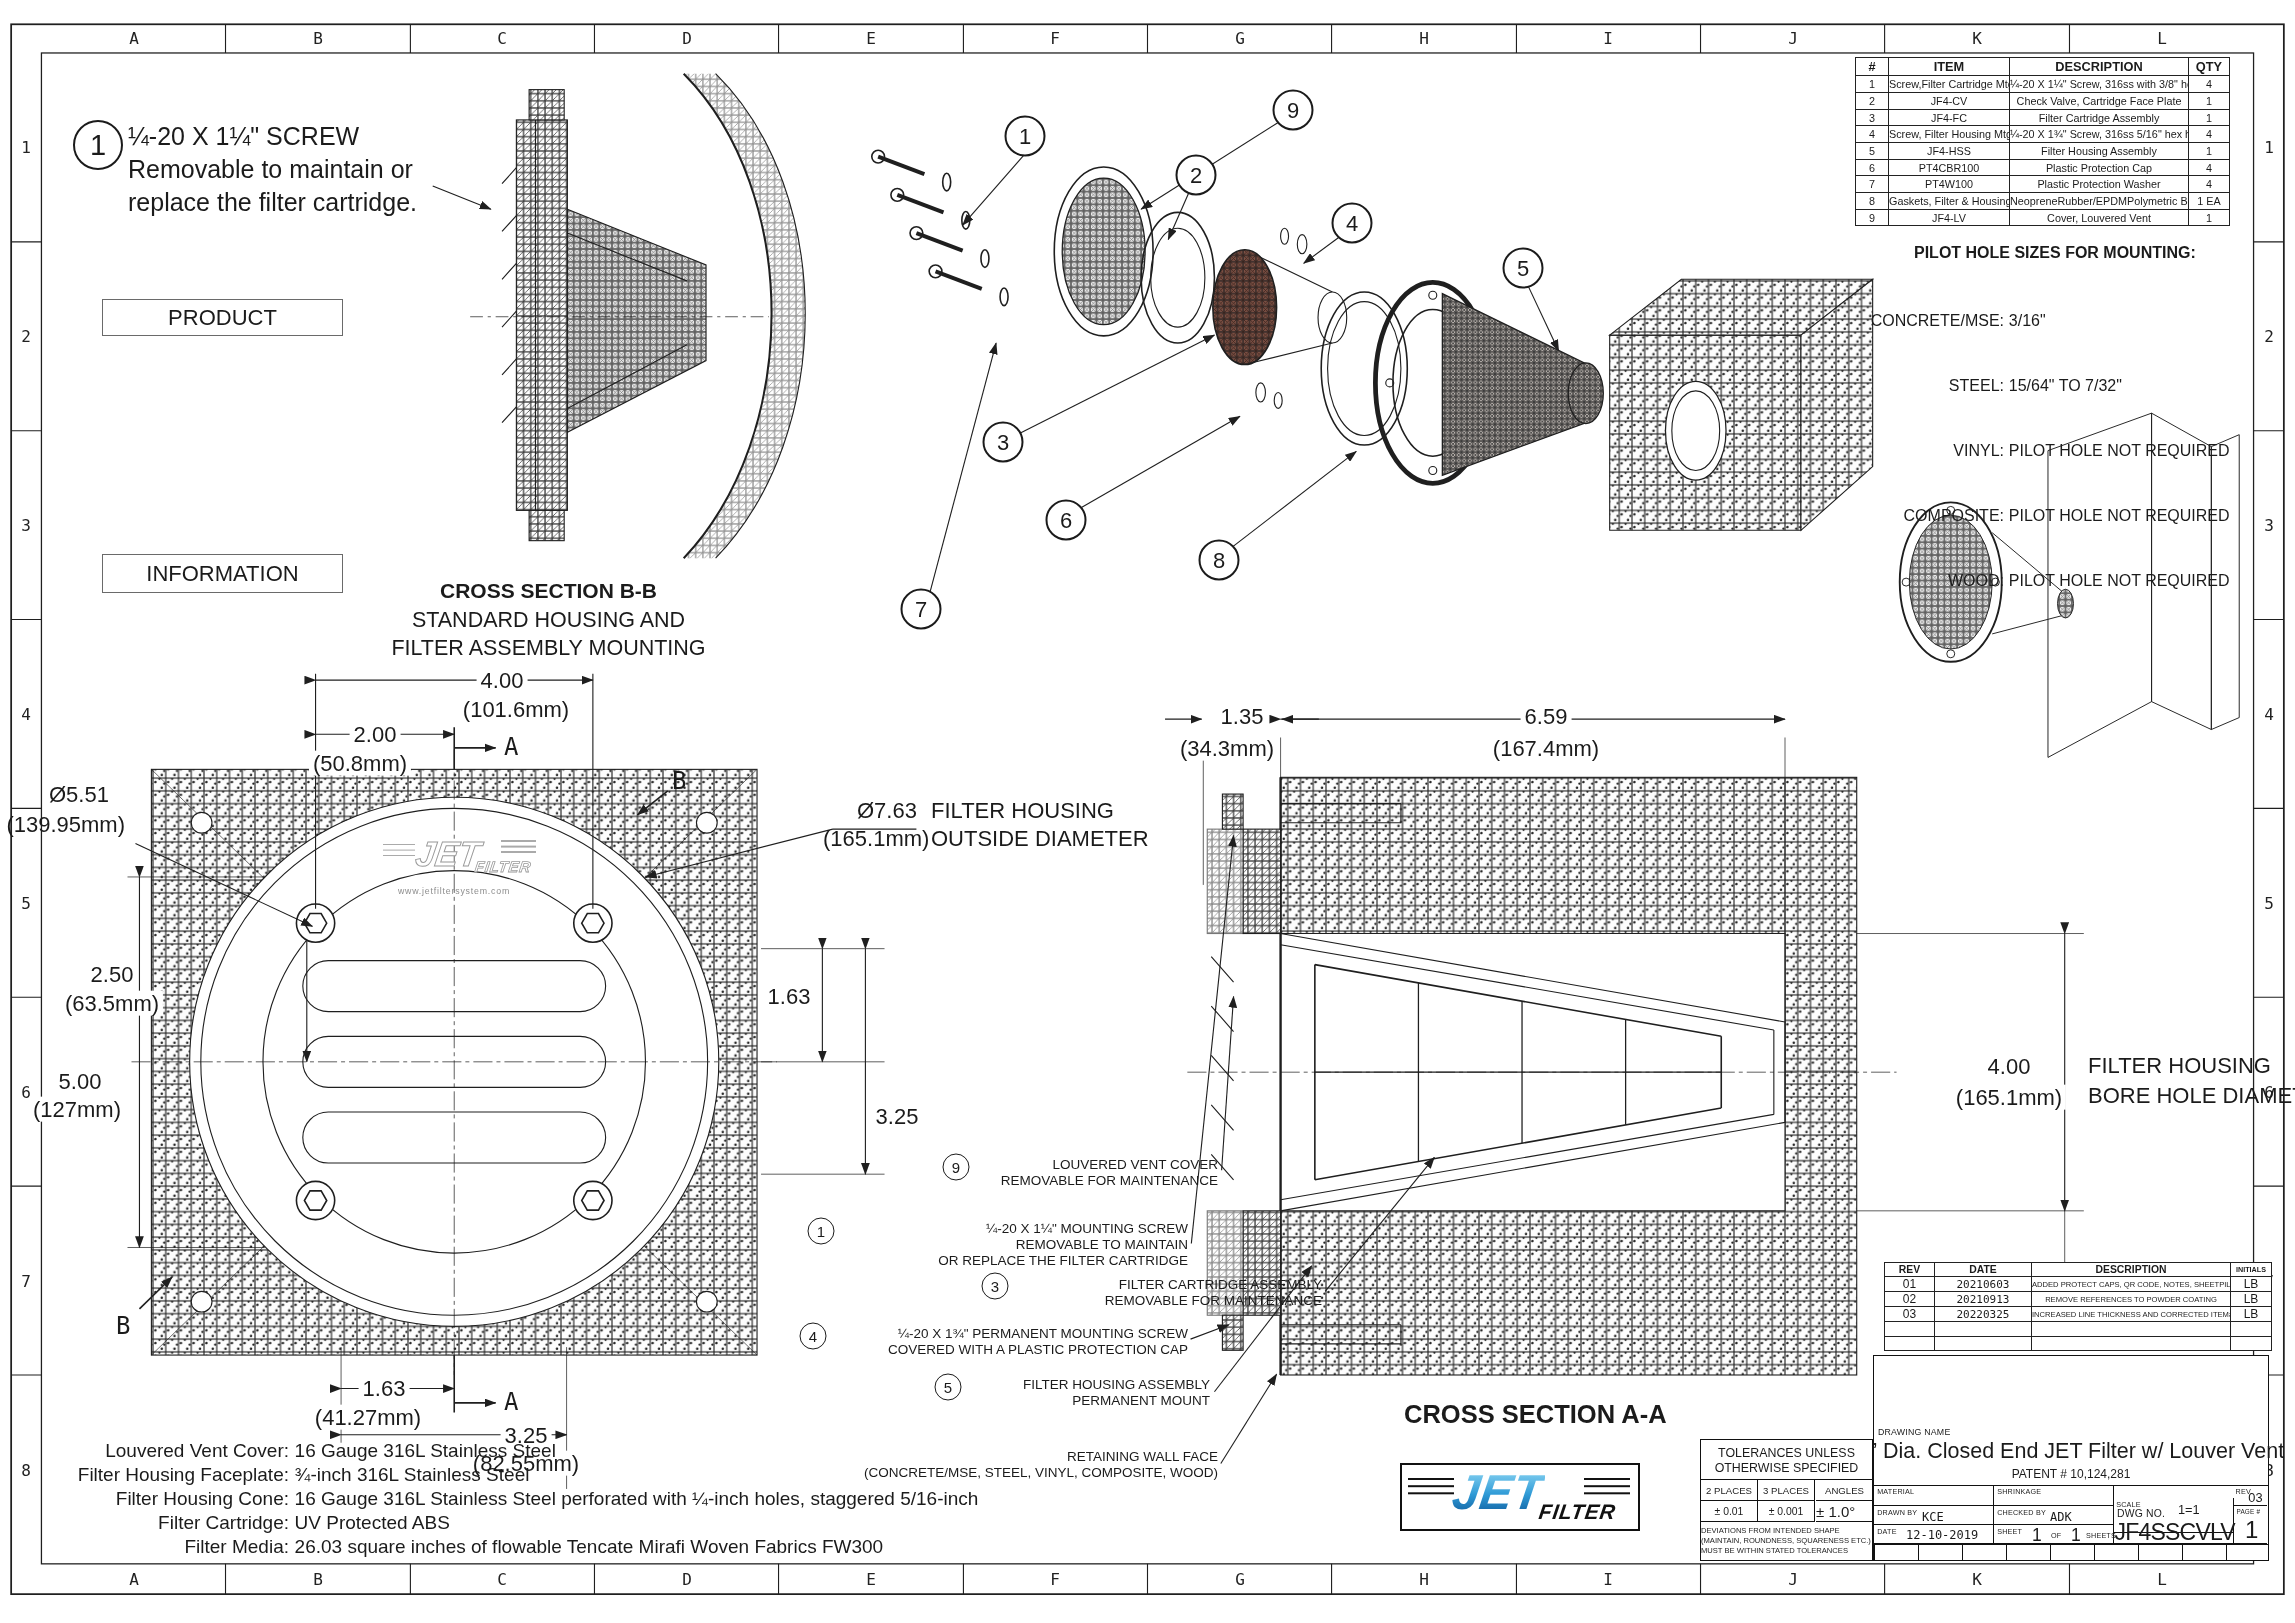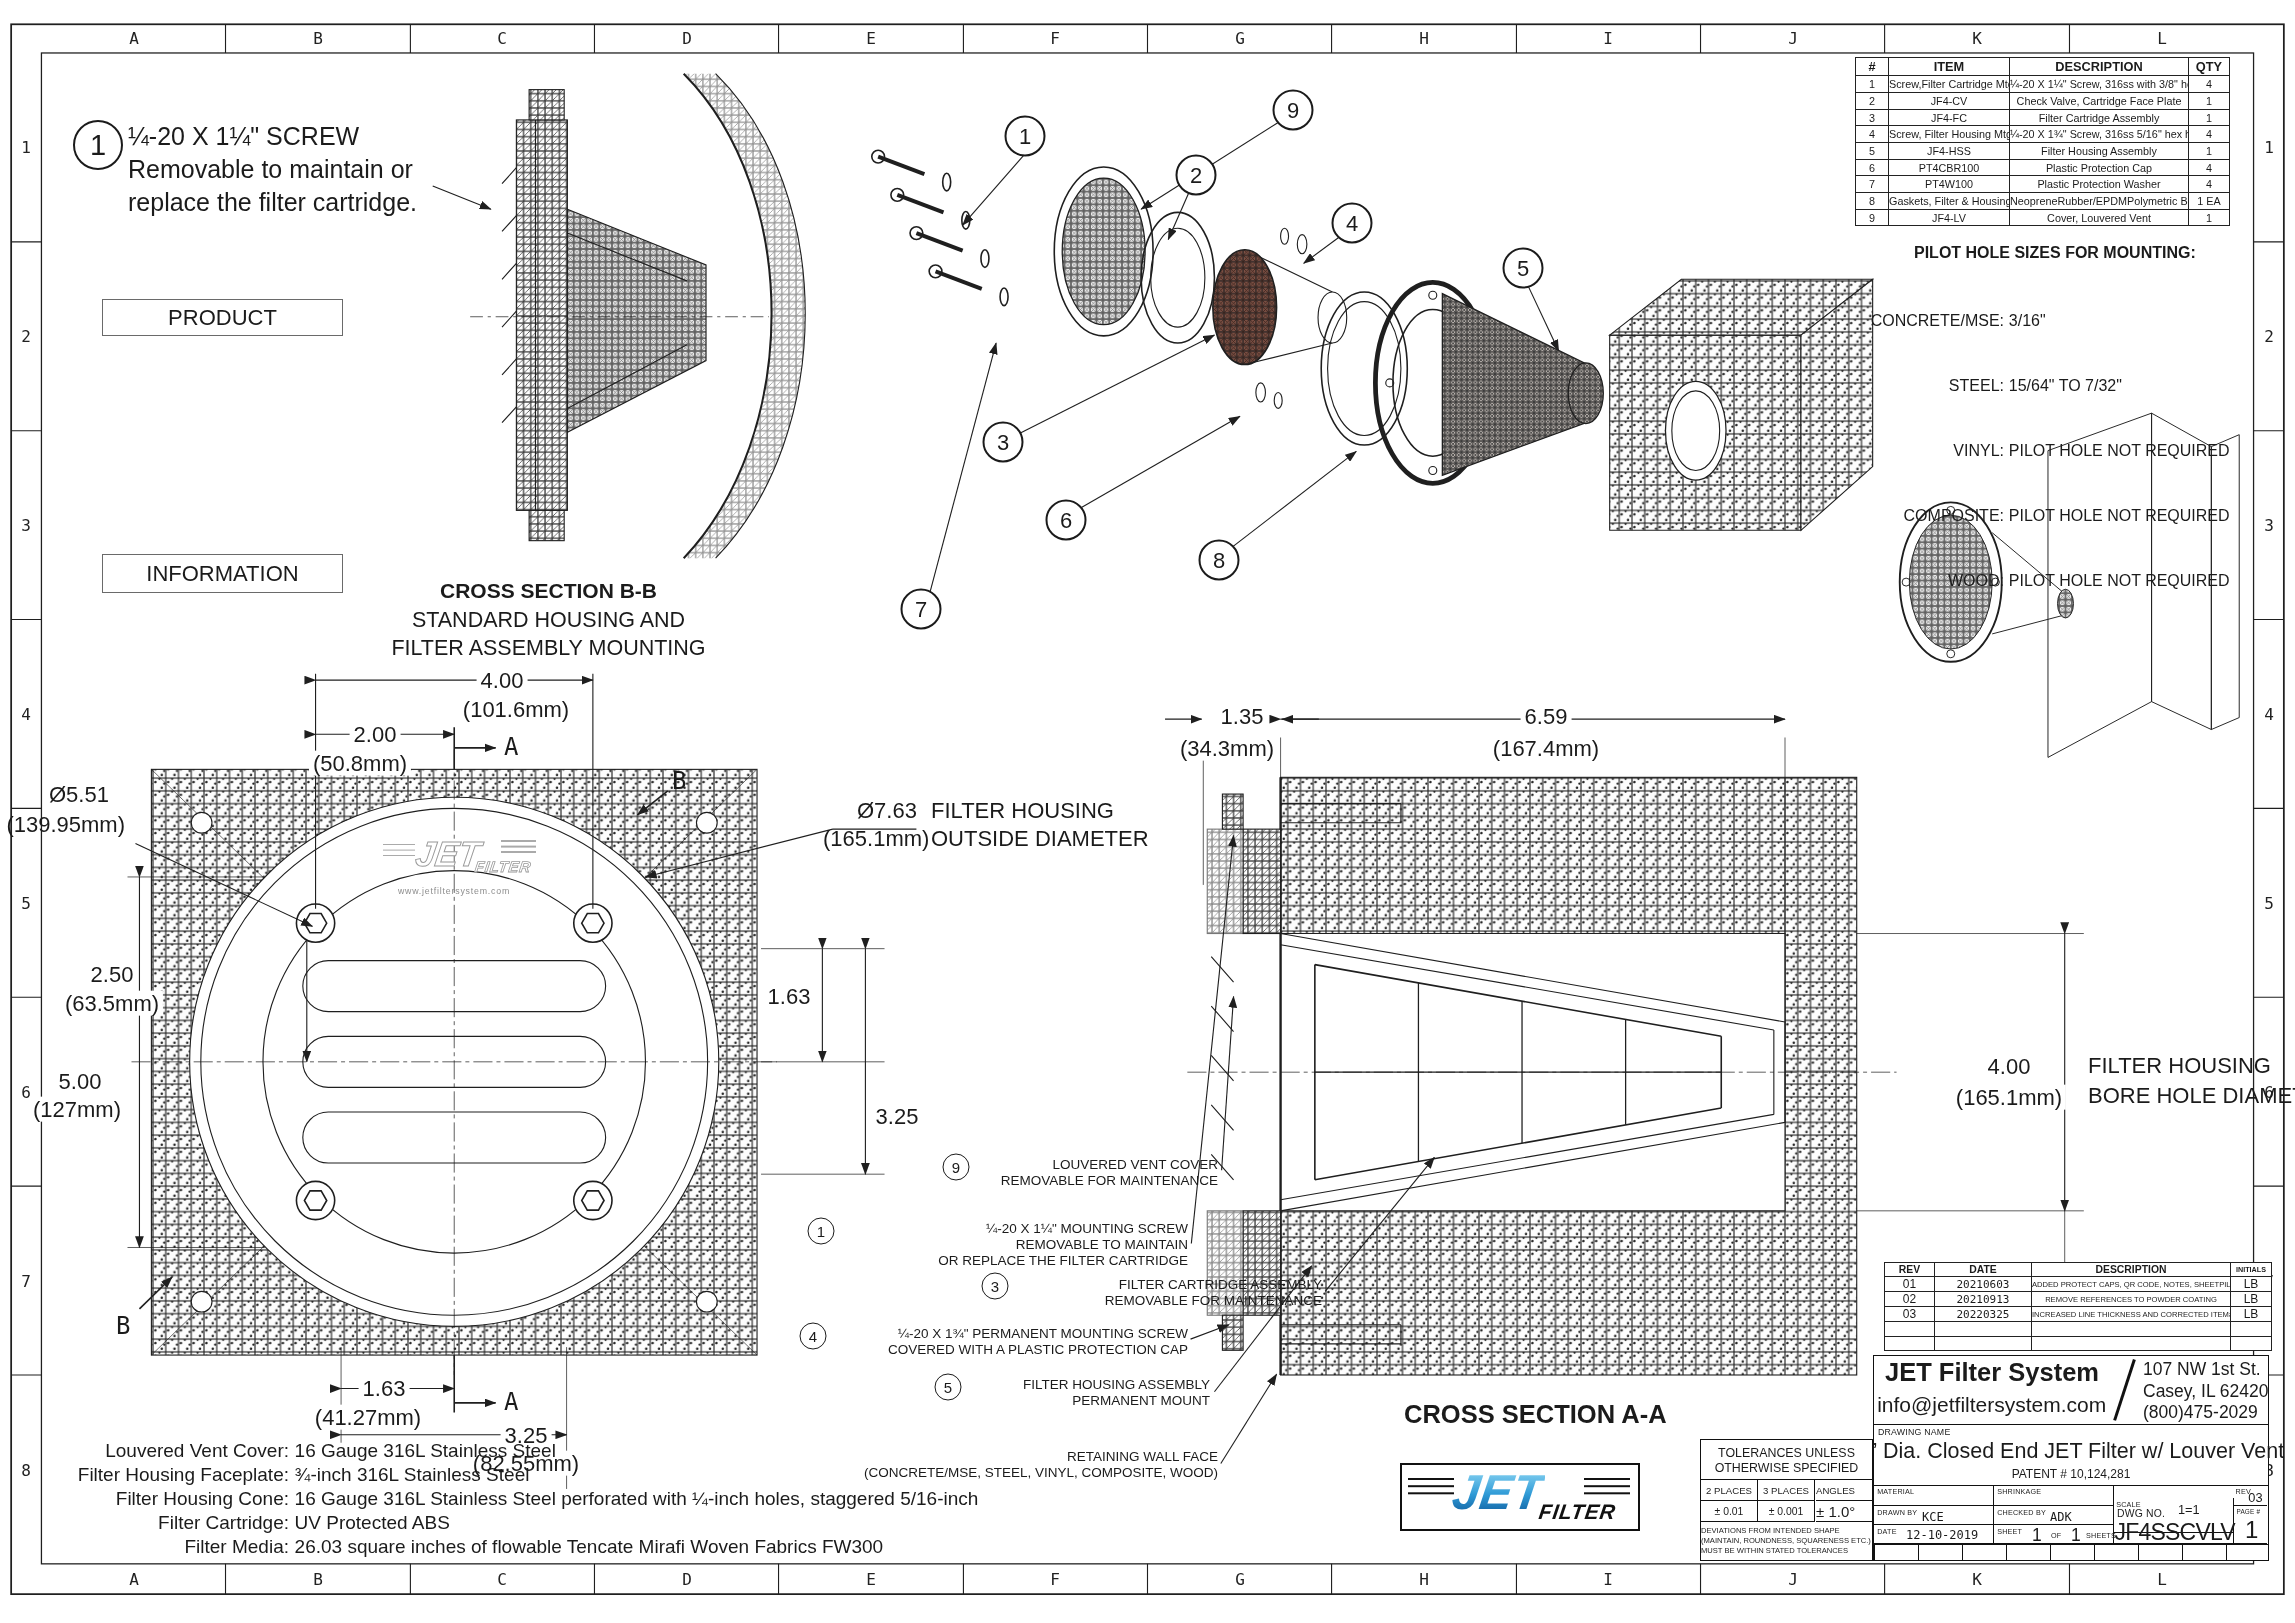--- a/index.html
+++ b/index.html
@@ -598,28 +598,20 @@
           <td></td>
           <td></td>
           <td></td>
           <td></td>
         </tr>
 </tbody>
     </table>
 
 <div class="tb" style="left:1873px;top:1355px;width:394px;height:204px">
 
-  <div class="tbc" style="left:0;top:0;width:394px;height:69px;border-bottom-width:1.6px">
-    <div class="t" style="left:11px;top:1.6px;font-size:25.5px;font-weight:bold">JET Filter System</div>
-    <div class="t" style="left:3.2px;top:37px;font-size:21px">info@jetfiltersystem.com</div>
-    <div style="position:absolute;left:249px;top:1.6px;width:3.2px;height:64px;background:#111;transform:rotate(18deg)"></div>
-    <div class="t" style="left:269px;top:3.2px;font-size:17.5px">107 NW 1st St.</div>
-    <div class="t" style="left:269px;top:25px;font-size:17.5px">Casey, IL 62420</div>
-    <div class="t" style="left:269px;top:46px;font-size:17.5px">(800)475-2029</div>
-  </div>
 
   <div class="tbc" style="left:0;top:69px;width:394px;height:61px;border-bottom-width:1.6px">
     <div class="t cap" style="left:4px;top:2.4px;font-size:8.8px">DRAWING NAME</div>
     <div class="t" style="left:50%;top:14.3px;transform:translateX(-50%);font-size:21.5px">4” Dia. Closed End JET Filter w/ Louver Vent</div>
     <div class="t" style="left:50%;top:42px;transform:translateX(-50%);font-size:12px">PATENT # 10,124,281</div>
   </div>
 
   <div class="tbc" style="left:0;top:129px;width:120px;height:21px;border-right-width:1.2px;border-bottom-width:1.2px">
     <div class="t cap" style="left:3.2px;top:1.6px">MATERIAL</div>
   </div>
@@ -667,21 +659,21 @@
   <div class="tbc" style="left:0;top:188px;width:394px;height:16px;border-top-width:1.2px;background:repeating-linear-gradient(90deg,#111 0 1.2px,transparent 1.2px 44px)"></div>
 </div>
 
 <div class="tb" style="left:1700px;top:1439px;width:171px;height:120px">
   <div class="tbc" style="left:0;top:0;width:171px;height:40px;border-bottom-width:1.2px;text-align:center;font-size:12.4px;line-height:15px;padding-top:5.6px">
     <div>TOLERANCES UNLESS</div>
         <div>OTHERWISE SPECIFIED</div>
   </div>
   <div class="tbc" style="left:0;top:40px;width:57px;height:21px;border-bottom-width:1.2px;border-right-width:1.2px;text-align:center;font-size:9.6px;line-height:21px">2 PLACES</div>
   <div class="tbc" style="left:57px;top:40px;width:57px;height:21px;border-bottom-width:1.2px;border-right-width:1.2px;text-align:center;font-size:9.6px;line-height:21px">3 PLACES</div>
-  <div class="tbc" style="left:115px;top:40px;width:57px;height:21px;border-bottom-width:1.2px;text-align:left;font-size:9.6px;line-height:21px">ANGLES</div>
+  <div class="tbc" style="left:115px;top:40px;width:57px;height:21px;border-bottom-width:1.2px;text-align:center;font-size:9.6px;line-height:21px">ANGLES</div>
   <div class="tbc" style="left:0;top:61px;width:57px;height:21px;border-bottom-width:1.2px;border-right-width:1.2px;text-align:center;font-size:10.4px;line-height:21px">± 0.01</div>
   <div class="tbc" style="left:57px;top:61px;width:57px;height:21px;border-bottom-width:1.2px;border-right-width:1.2px;text-align:center;font-size:10.4px;line-height:21px">± 0.001</div>
   <div class="tbc" style="left:115px;top:61px;width:57px;height:21px;border-bottom-width:1.2px;text-align:left;font-size:15px;line-height:21px">± 1.0°</div>
   <div class="tbc" style="left:0;top:81px;width:171px;height:39px;text-align:left;font-size:7.6px;line-height:10px;padding-top:4.8px">
     <div>DEVIATIONS FROM INTENDED SHAPE</div>
         <div>(MAINTAIN, ROUNDNESS, SQUARENESS ETC.)</div>
         <div>MUST BE WITHIN STATED TOLERANCES</div>
   </div>
 </div>
 

